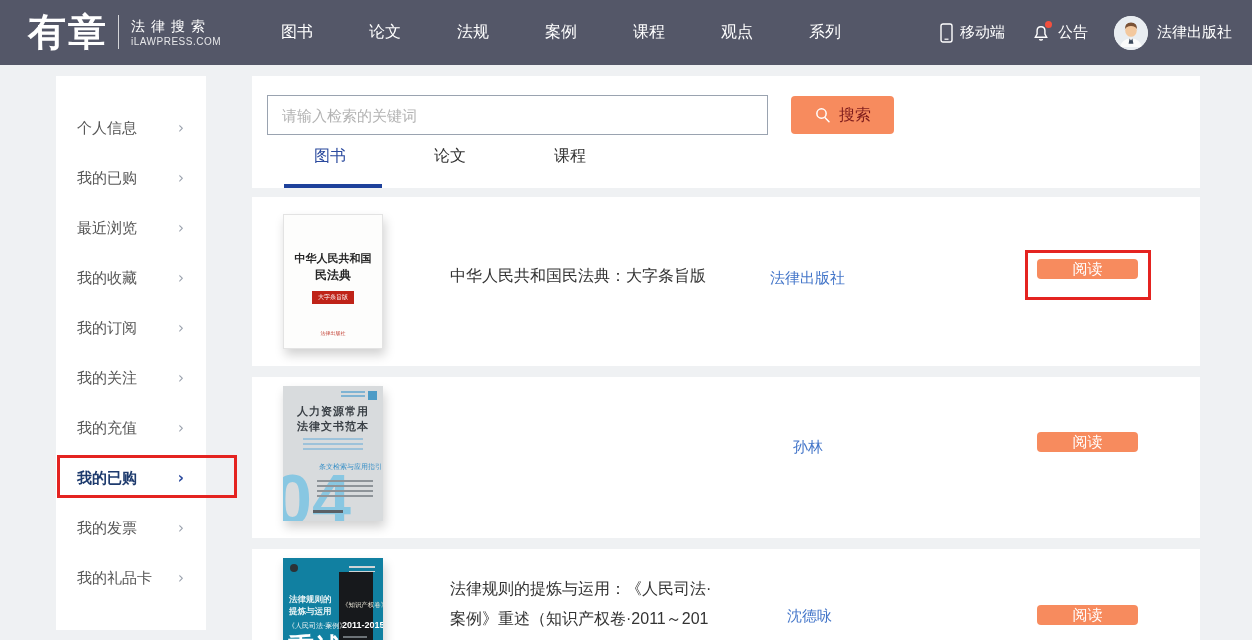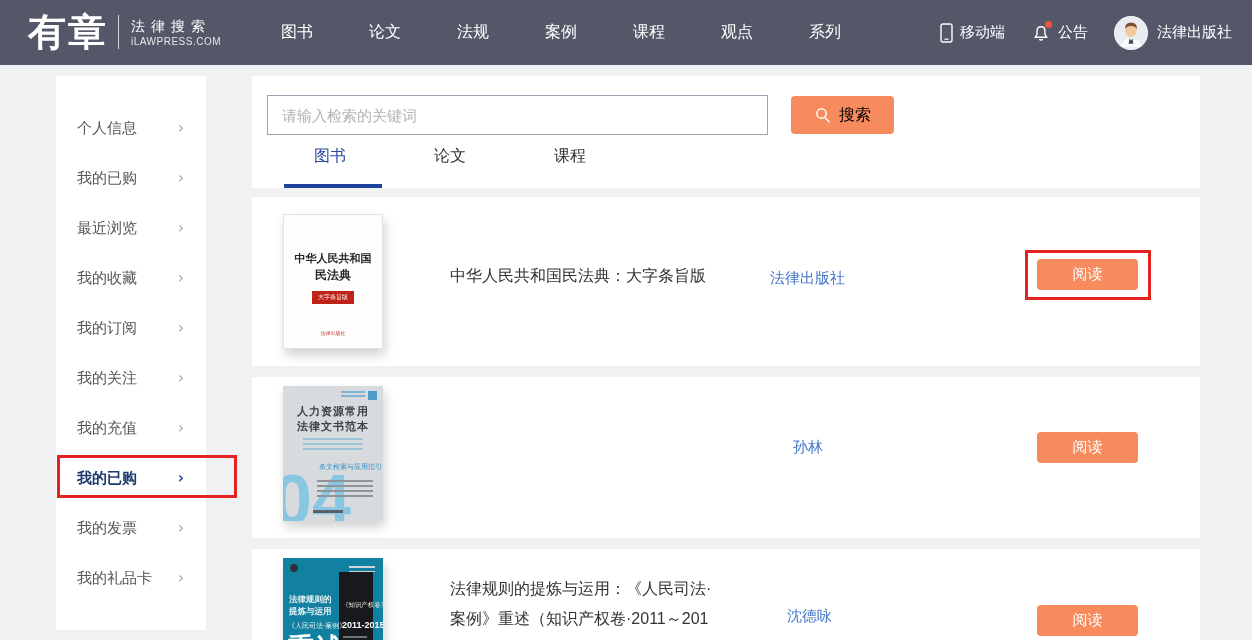--- a/index.html
+++ b/index.html
@@ -30,21 +30,21 @@
   .side-item { height:50px; display:flex; align-items:center; justify-content:space-between; padding:0 22px 0 21px; font-size:15px; color:#555; cursor:pointer; }
   .side-item .chev { color:#9aa1ad; font-size:15px; font-family:"DejaVu Sans", sans-serif; }
   .side-item.selected { color:#1d3a6d; font-weight:bold; }
   .side-item.selected .chev { color:#2b4a9e; }
 
   
   .panel { position:absolute; left:252px; width:948px; background:#fff; }
   .panel-top { top:76px; height:112px; }
   .search-input { position:absolute; left:15px; top:19px; width:501px; height:40px; border:1px solid #9aa3b0; border-radius:0; padding:0 14px; font-size:15px; color:#333; outline:none; font-family:"Liberation Sans", sans-serif; }
   .search-input::placeholder { color:#b3b3b3; }
-  .search-btn { position:absolute; left:539px; top:20px; width:103px; height:38px; background:#f78b5e; border:none; border-radius:4px; color:#000000; font-size:16px; display:flex; align-items:center; justify-content:center; gap:7px; cursor:pointer; font-family:"Liberation Sans", sans-serif; }
+  .search-btn { position:absolute; left:539px; top:20px; width:103px; height:38px; background:#f78b5e; border:none; border-radius:4px; color:#7f1d1d; font-size:16px; display:flex; align-items:center; justify-content:center; gap:7px; cursor:pointer; font-family:"Liberation Sans", sans-serif; }
   .tabs { position:absolute; left:0; bottom:0; height:52px; width:100%; }
   .tab { position:absolute; top:10px; font-size:16px; color:#333; cursor:pointer; }
   .tab.active { color:#2b4a9e; }
   .tab-1 { left:62px; } .tab-2 { left:182px; } .tab-3 { left:302px; }
   .tab-underline { position:absolute; left:32px; bottom:0; width:98px; height:4px; background:#1e419b; }
 
   
   .row-1 { top:197px; height:169px; }
   .row-2 { top:377px; height:161px; }
   .row-3 { top:549px; height:170px; }
@@ -53,21 +53,21 @@
   .row-2 .cover { top:9px; height:135px; }
   .row-3 .cover { top:9px; height:135px; }
   .book-title { position:absolute; left:198px; font-size:16px; color:#333; line-height:30px; cursor:pointer; max-width:310px; }
   .row-1 .book-title { top:64px; }
   .row-2 .book-title { top:44px; }
   .row-3 .book-title { top:25px; }
   .byline { position:absolute; font-size:15px; color:#4476c9; cursor:pointer; }
   .row-1 .byline { left:518px; top:72px; }
   .row-2 .byline { left:541px; top:61px; }
   .row-3 .byline { left:535px; top:58px; }
-  .read-btn { position:absolute; left:785px; width:101px; height:31px; background:#f78b5e; border:none; border-radius:4px; color:#fff; font-size:15px; cursor:pointer; font-family:"Liberation Sans", sans-serif; }
+  .read-btn { position:absolute; left:785px; width:101px; height:20px; background:#f78b5e; border:none; border-radius:4px; color:#fff; font-size:15px; cursor:pointer; font-family:"Liberation Sans", sans-serif; }
   .row-1 .read-btn { top:62px; }
   .row-2 .read-btn { top:55px; }
   .row-3 .read-btn { top:56px; }
 
   
   .cover-civil { background:#fdfdfc; border:1px solid #e3e3e3; position:relative; }
   .cover-civil .c1-line1 { position:absolute; top:36px; width:100%; text-align:center; font-family:"Liberation Serif", serif; font-weight:bold; font-size:11px; color:#262626; }
   .cover-civil .c1-line2 { position:absolute; top:52px; width:100%; text-align:center; font-family:"Liberation Serif", serif; font-weight:bold; font-size:12px; color:#262626; }
   .cover-civil .c1-badge { position:absolute; top:76px; left:50%; transform:translateX(-50%); background:#bf2318; color:#fff; font-size:6px; padding:2px 6px; white-space:nowrap; }
   .cover-civil .c1-logo { position:absolute; bottom:12px; width:100%; text-align:center; font-size:5px; color:#c0392b; }

